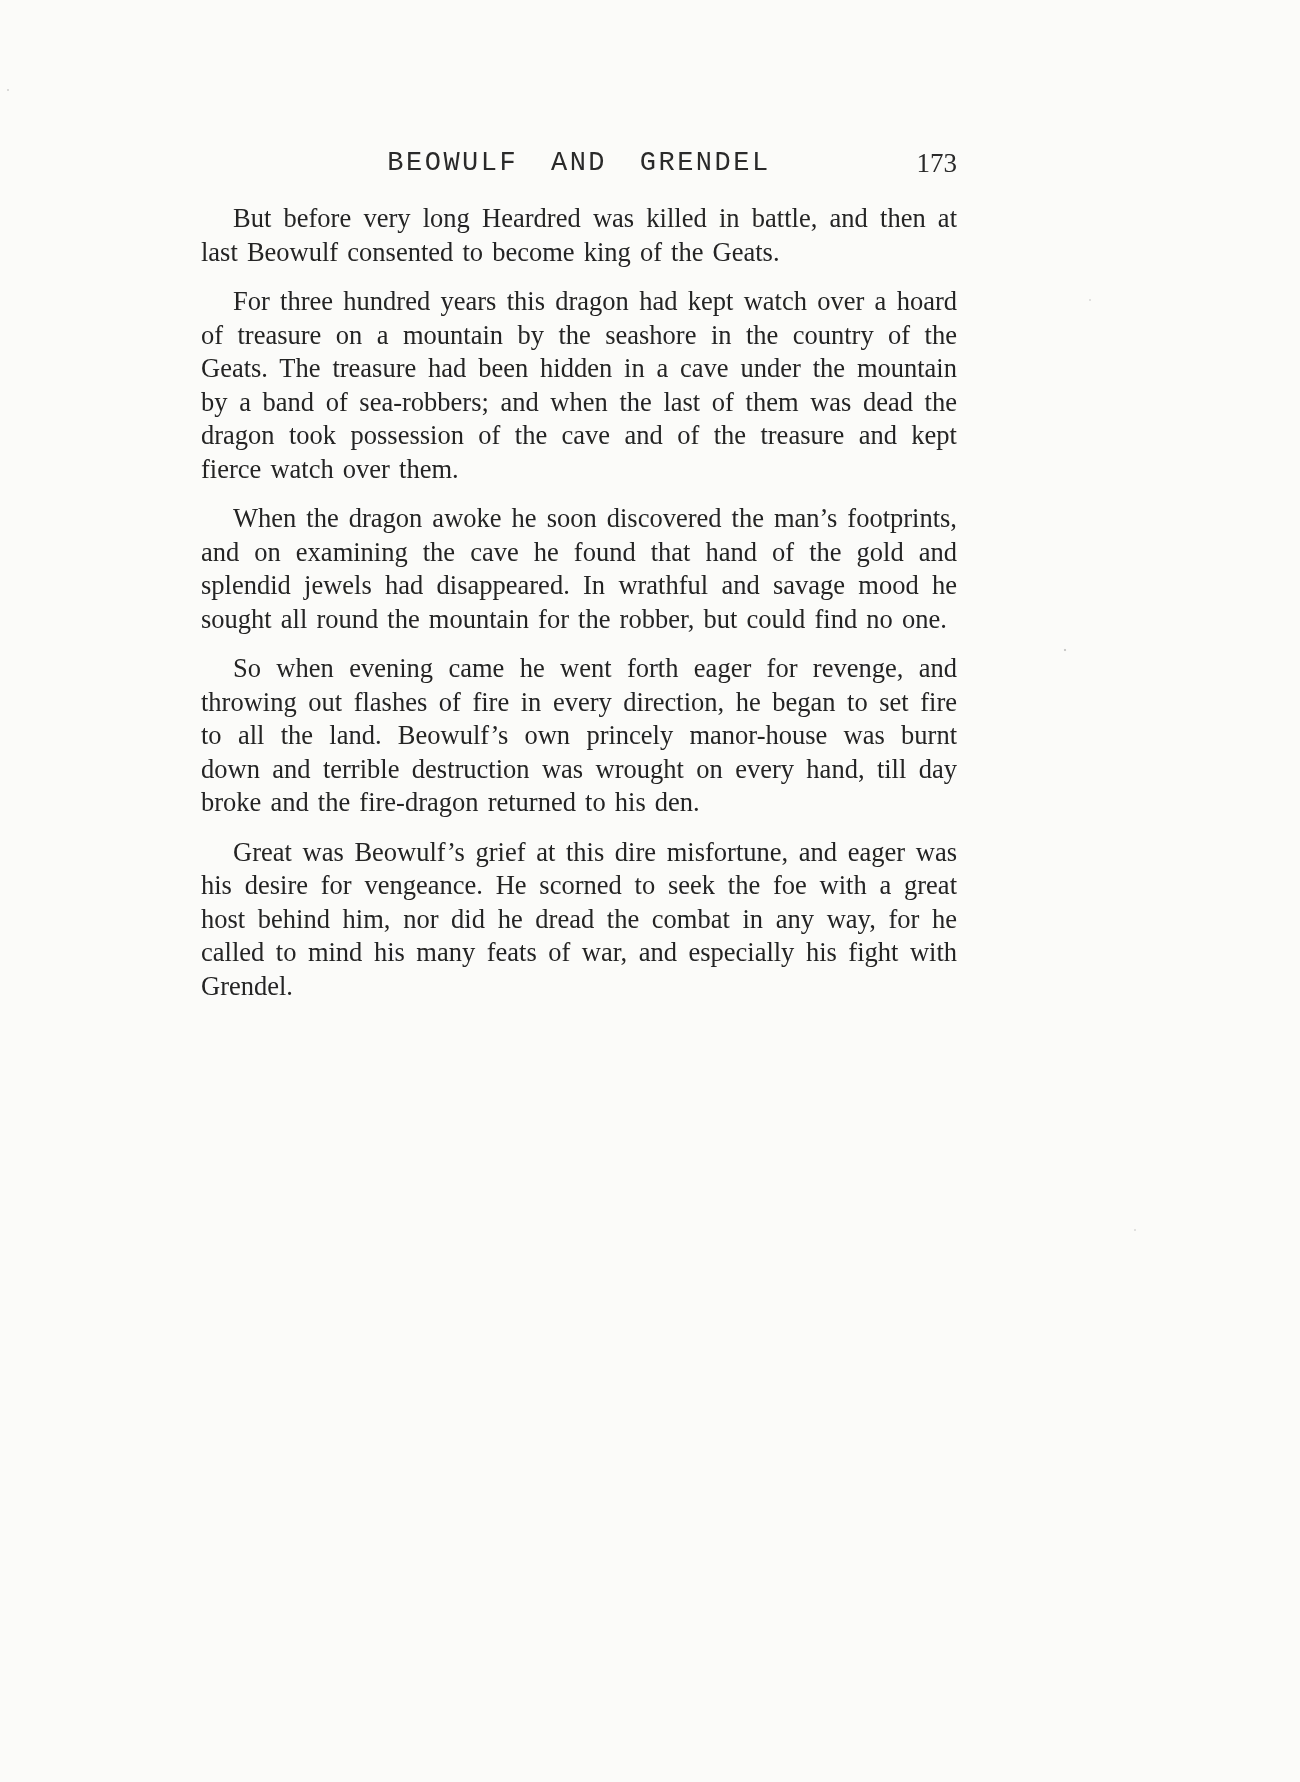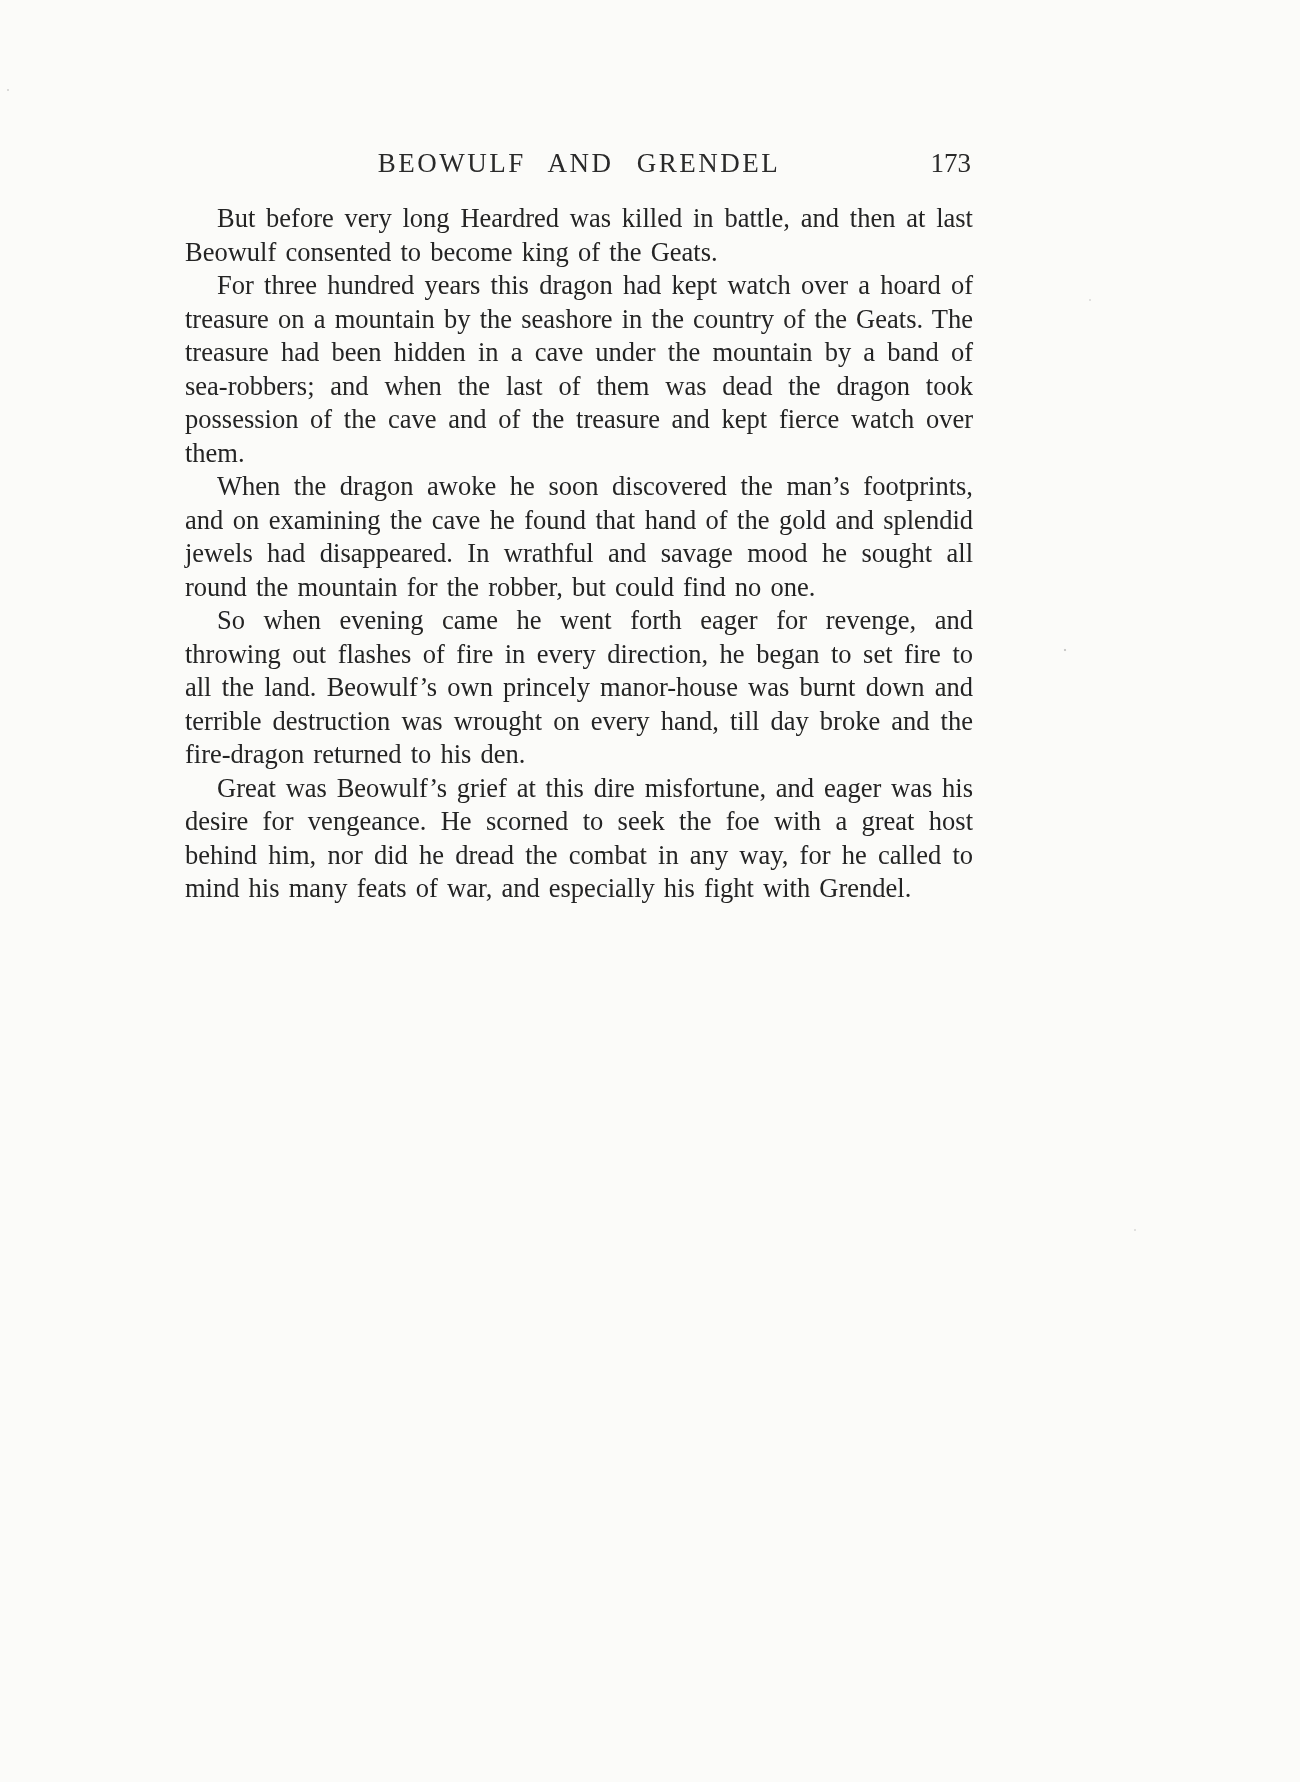--- a/index.html
+++ b/index.html
@@ -36,30 +36,31 @@
     height: 34px;
     margin-bottom: 20px;
   }
   .running-head {
     display: block;
     text-align: center;
     font-size: 27px;
     letter-spacing: 2.5px;
     word-spacing: 14px;
     color: #2a2a2a;
+    font-family: Liberation Mono, monospace;
   }
   .page-number {
     position: absolute;
-    right: 2px;
+    right: 16px;
     top: 0;
     font-size: 27px;
     color: #2a2a2a;
   }
   .body-text p {
-    margin: 0;
+    margin: 16px;
     padding: 0;
     font-size: 26.5px;
     line-height: 33.5px;
     text-align: justify;
     text-indent: 32px;
     word-spacing: 2.5px;
     color: #242424;
   }
 </style>
 </head>

